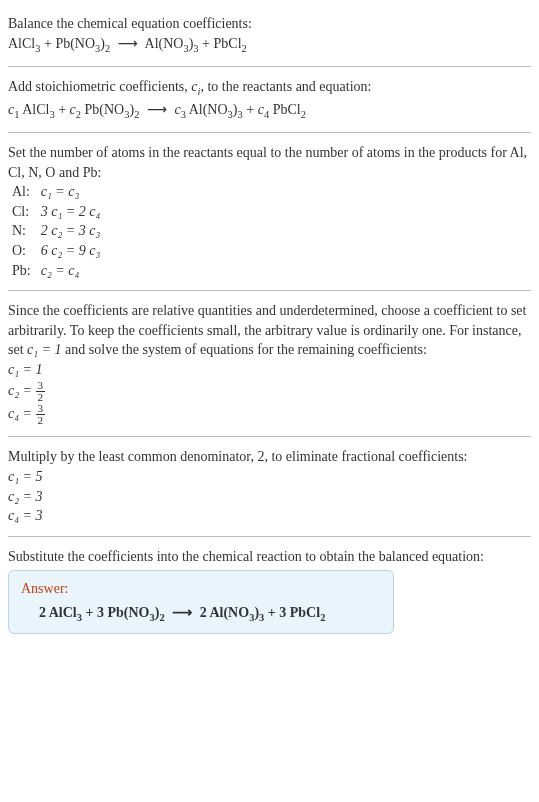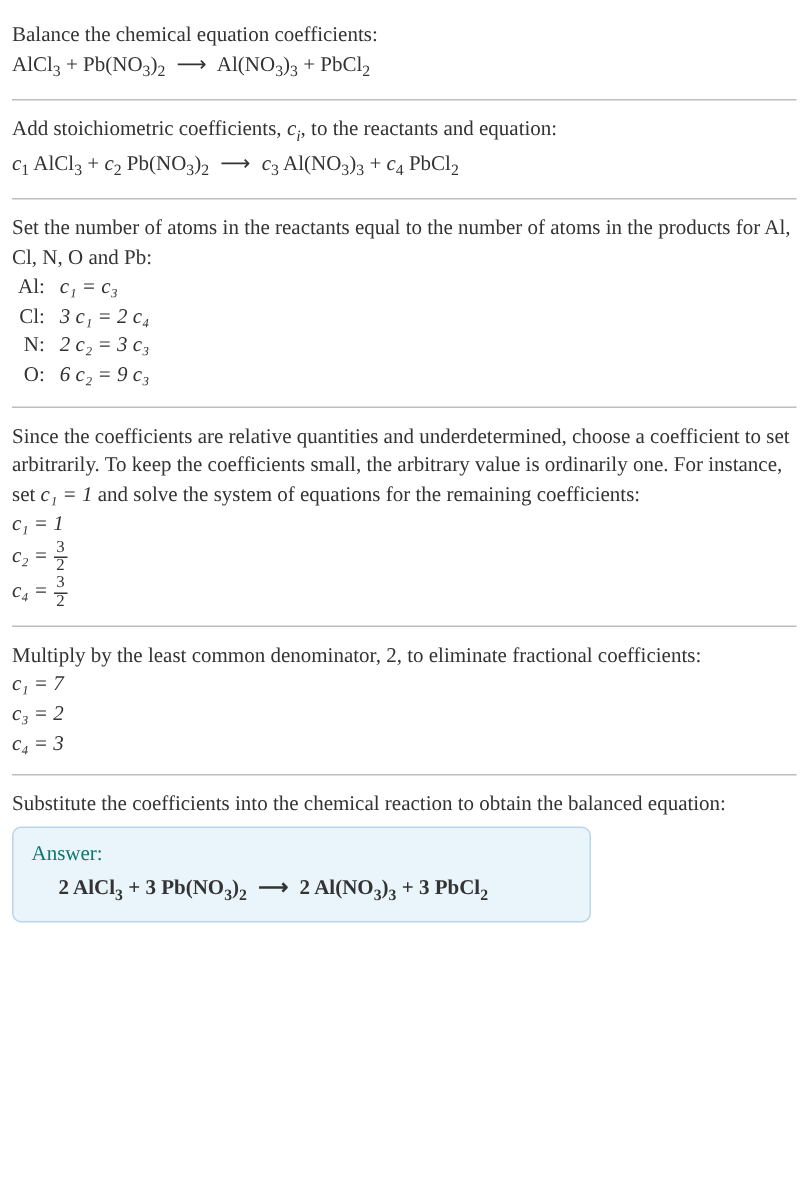--- a/index.html
+++ b/index.html
@@ -23,21 +23,20 @@
   .ital { font-style: italic; }
   .arrow { padding: 0 4px; }
   .atom-table {
     border-collapse: collapse;
   }
   .atom-table td {
     padding: 0 4px;
     vertical-align: middle;
   }
   .atom-table td.lbl {
-    text-align: right;
     padding-right: 6px;
   }
   .frac {
     display: inline-block;
     vertical-align: middle;
     text-align: center;
     font-size: 0.8em;
     line-height: 1;
   }
   .frac .num {
@@ -52,21 +51,21 @@
   .answer-box {
     background: #e9f4fb;
     border: 1px solid #b9d5e8;
     border-radius: 6px;
     padding: 8px 12px;
     margin-top: 4px;
     display: inline-block;
     min-width: 360px;
   }
   .answer-box .title {
-    color: #0f766e;
+    color: #c2410c;
     margin-bottom: 4px;
   }
   .answer-box .eq {
     padding-left: 18px;
     font-weight: bold;
   }
 </style>
 </head>
 <body>
 
@@ -117,20 +116,24 @@
           <td class="ital">3 c₁ = 2 c₄</td>
         </tr>
     <tr>
           <td class="lbl">N:</td>
           <td class="ital">2 c₂ = 3 c₃</td>
         </tr>
     <tr>
           <td class="lbl">O:</td>
           <td class="ital">6 c₂ = 9 c₃</td>
         </tr>
+    <tr>
+          <td class="lbl">Pb:</td>
+          <td class="ital">c₂ = c₄</td>
+        </tr>
   </tbody>
     </table>
 </div>
 <hr>
 
 <div class="section">
   <div>
     <span>Since the coefficients are relative quantities and underdetermined, choose a coefficient to set arbitrarily. To keep the coefficients small, the arbitrary value is ordinarily one. For instance, set </span><span class="ital">c₁ = 1</span><span> and solve the system of equations for the remaining coefficients:</span>
   </div>
   <div class="ital">c₁ = 1</div>
@@ -138,22 +141,22 @@
     <span class="ital">c₂ = </span><span class="frac"><span class="num">3</span><span class="den">2</span></span>
   </div>
   <div>
     <span class="ital">c₄ = </span><span class="frac"><span class="num">3</span><span class="den">2</span></span>
   </div>
 </div>
 <hr>
 
 <div class="section">
   <div>Multiply by the least common denominator, 2, to eliminate fractional coefficients:</div>
-  <div class="ital">c₁ = 7</div>
-  <div class="ital">c₃ = 2</div>
+  <div class="ital">c₁ = 5</div>
+  <div class="ital">c₂ = 3</div>
   <div class="ital">c₄ = 3</div>
 </div>
 <hr>
 
 <div class="section">
   <div>Substitute the coefficients into the chemical reaction to obtain the balanced equation:</div>
   <div class="answer-box">
     <div class="title">Answer:</div>
     <div class="eq">
       <span>2 </span><span>AlCl</span><span class="sub">3</span>

